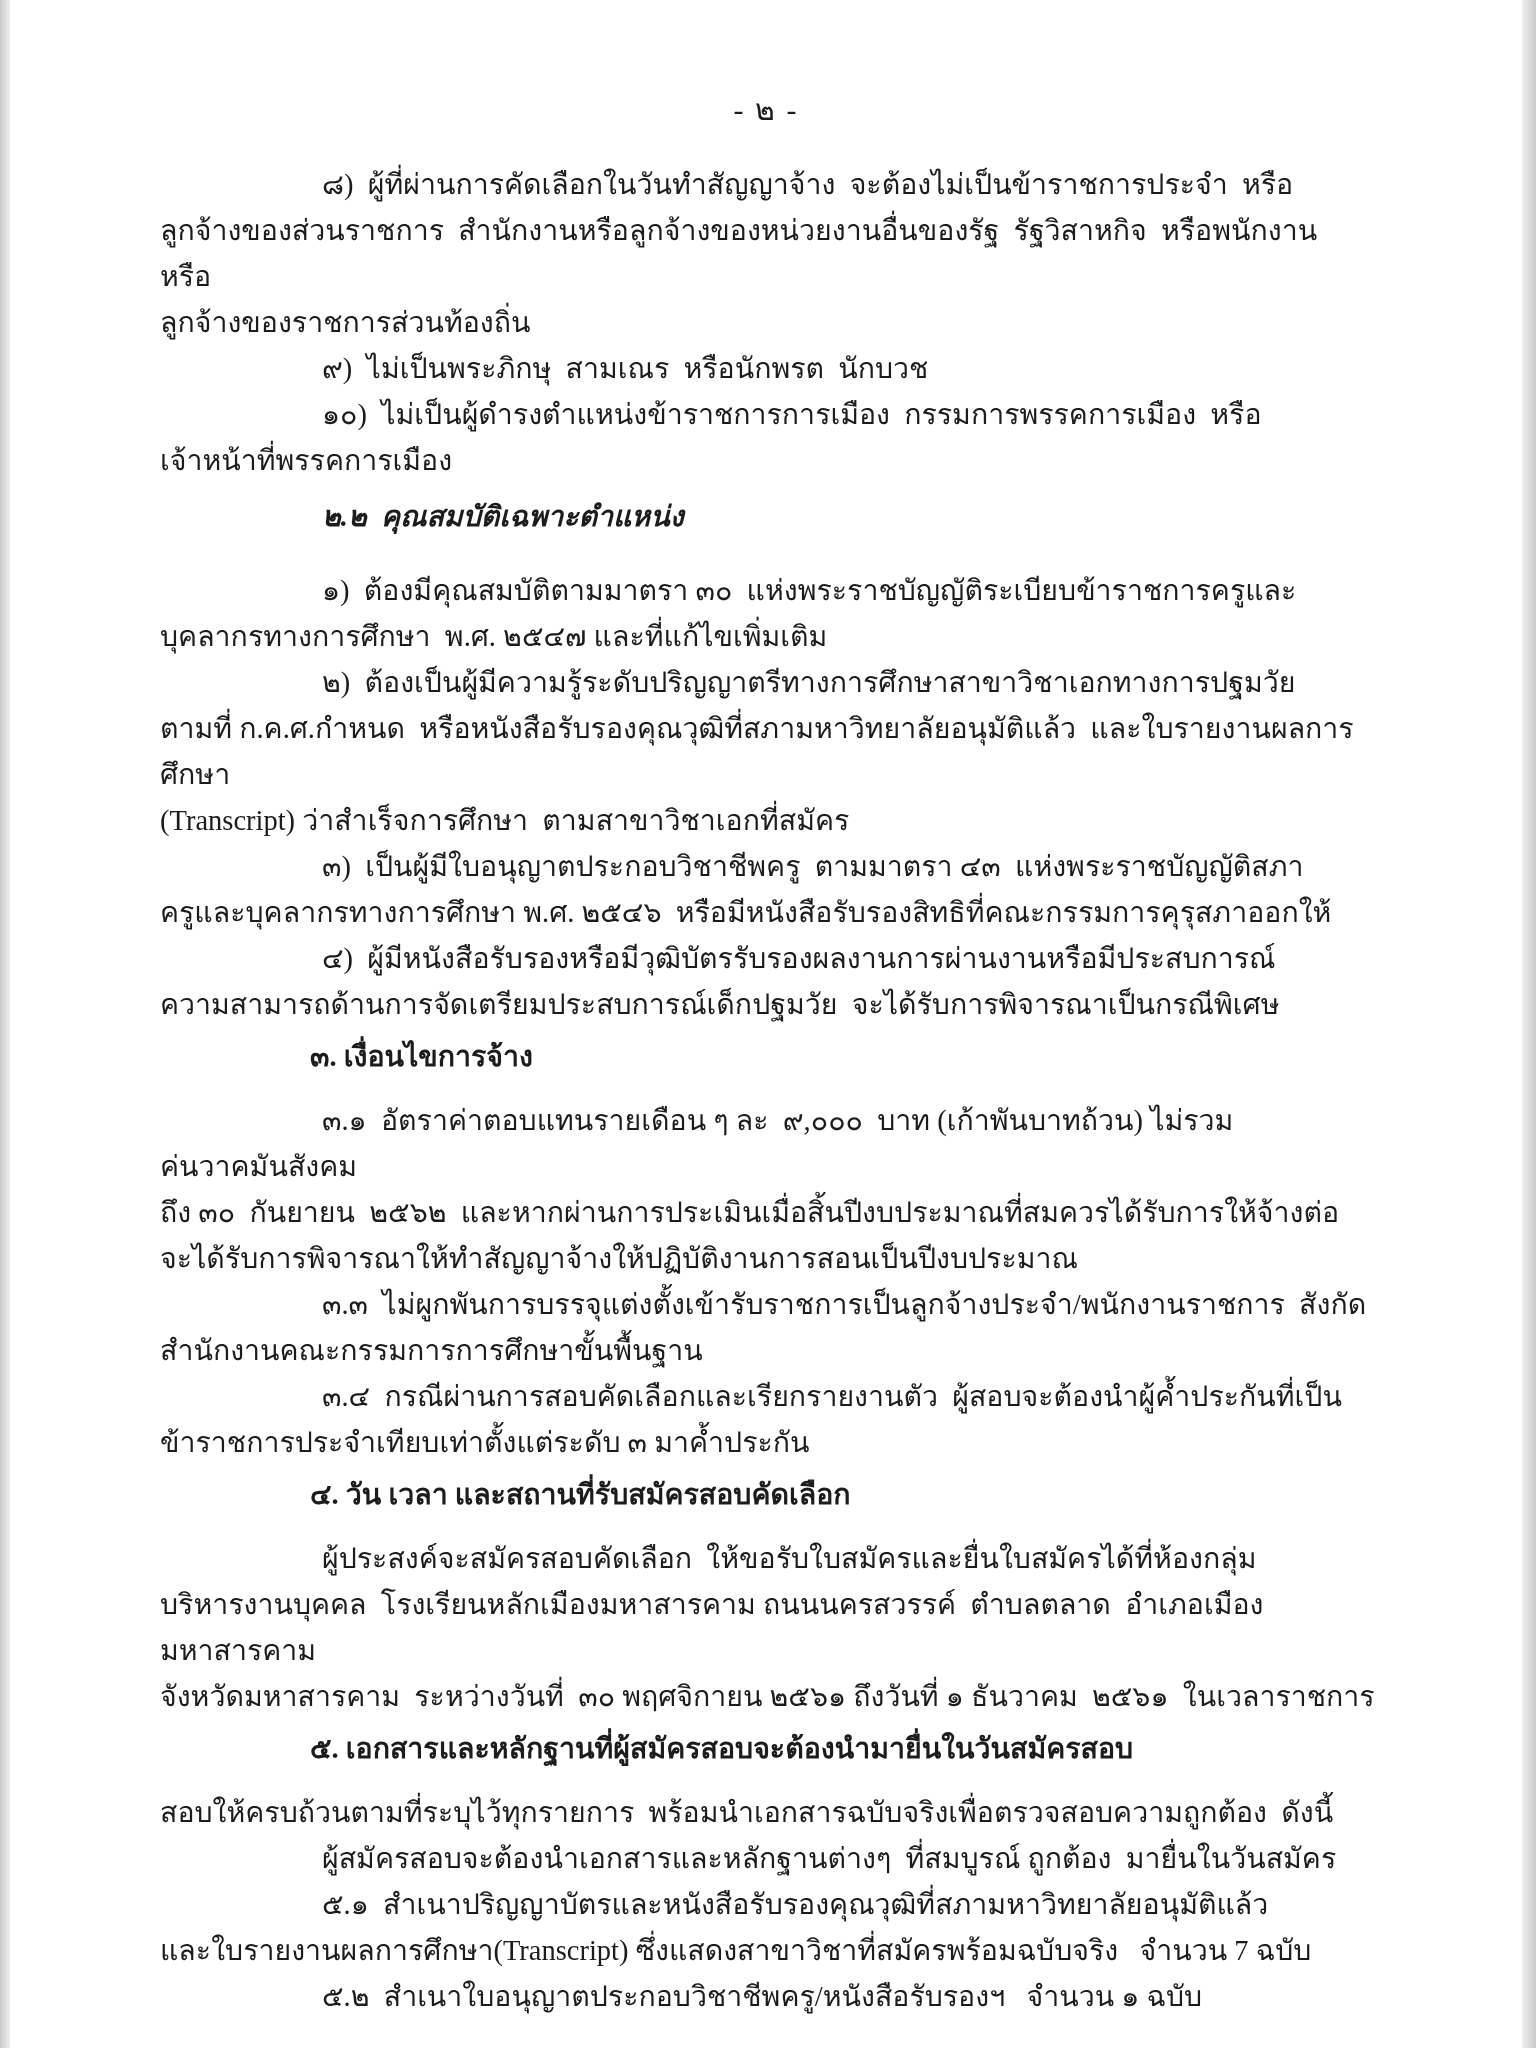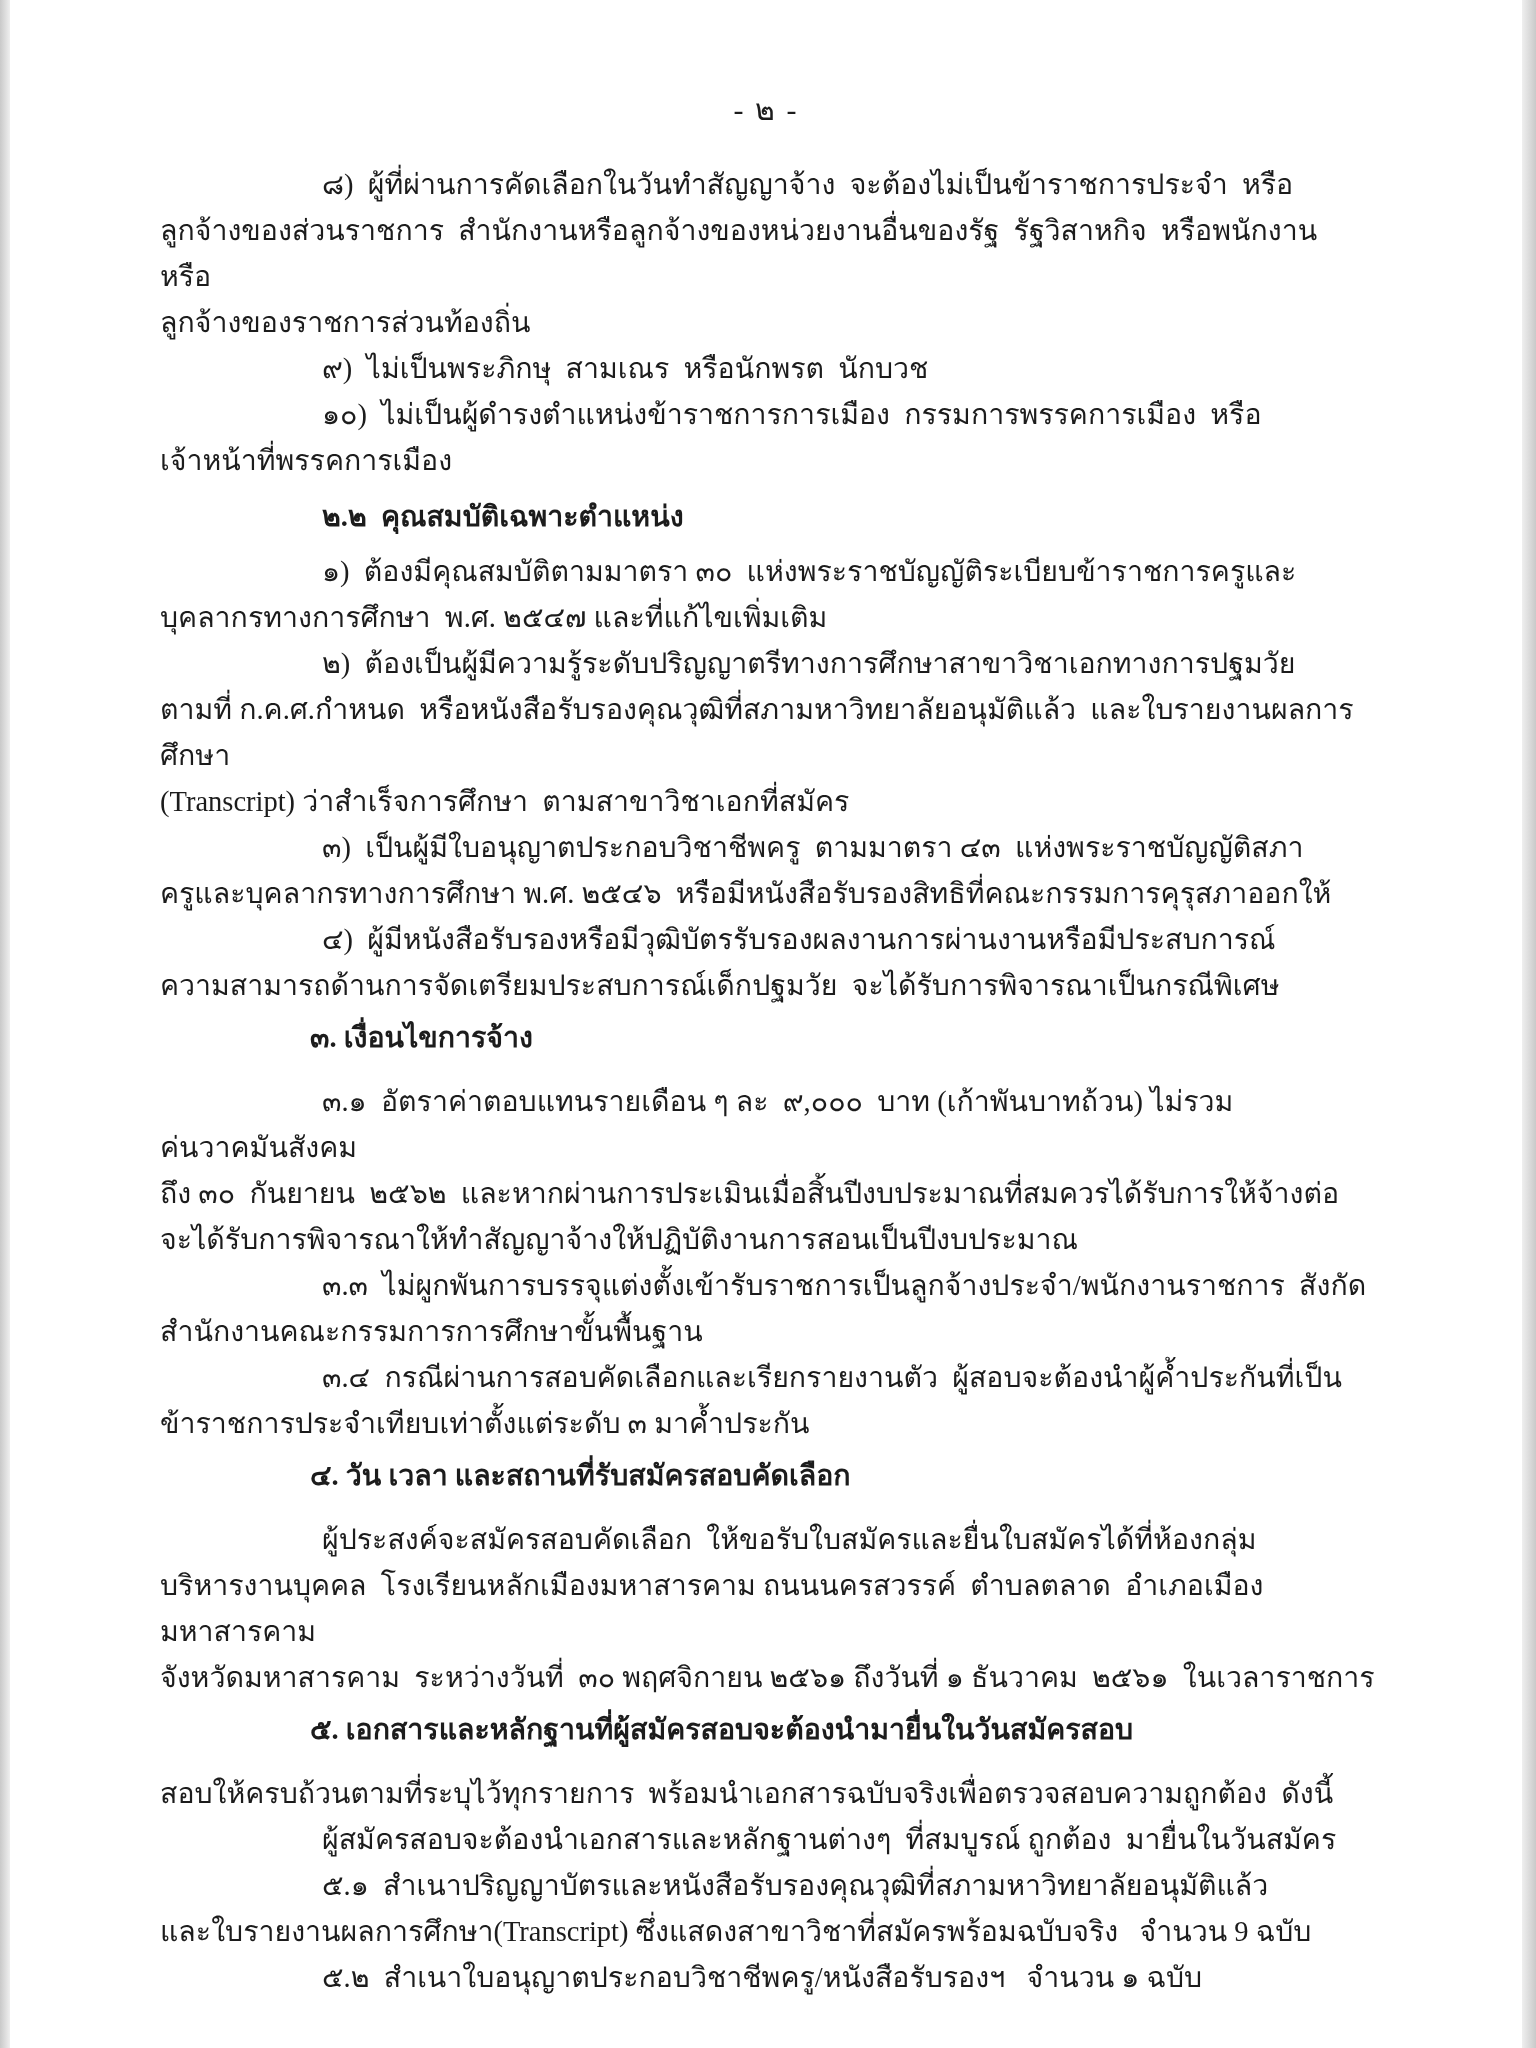--- a/index.html
+++ b/index.html
@@ -56,21 +56,22 @@
   .h1 {
     font-weight: bold;
     padding-left: 150px;
     margin-top: 6px;
     margin-bottom: 18px;
   }
   .h2 {
     font-weight: bold;
     padding-left: 162px;
     margin-top: 10px;
-    margin-bottom: 9px;
+    margin-bottom: 28px;
+    font-style: italic;
   }
 </style>
 </head>
 <body>
 
 <div class="page-edge-left"></div>
 <div class="page-edge-right"></div>
 
 <div class="page">
   <div class="page-number">- ๒ -</div>
@@ -102,16 +103,16 @@
     <div class="line first">๓.๔  กรณีผ่านการสอบคัดเลือกและเรียกรายงานตัว  ผู้สอบจะต้องนำผู้ค้ำประกันที่เป็น</div>
     <div class="line cont">ข้าราชการประจำเทียบเท่าตั้งแต่ระดับ ๓ มาค้ำประกัน</div>
     <div class="line h1">๔. วัน เวลา และสถานที่รับสมัครสอบคัดเลือก</div>
     <div class="line first">ผู้ประสงค์จะสมัครสอบคัดเลือก  ให้ขอรับใบสมัครและยื่นใบสมัครได้ที่ห้องกลุ่ม</div>
     <div class="line cont">บริหารงานบุคคล  โรงเรียนหลักเมืองมหาสารคาม ถนนนครสวรรค์  ตำบลตลาด  อำเภอเมืองมหาสารคาม</div>
     <div class="line cont">จังหวัดมหาสารคาม  ระหว่างวันที่  ๓๐ พฤศจิกายน ๒๕๖๑ ถึงวันที่ ๑ ธันวาคม  ๒๕๖๑  ในเวลาราชการ</div>
     <div class="line h1">๕. เอกสารและหลักฐานที่ผู้สมัครสอบจะต้องนำมายื่นในวันสมัครสอบ</div>
     <div class="line cont">สอบให้ครบถ้วนตามที่ระบุไว้ทุกรายการ  พร้อมนำเอกสารฉบับจริงเพื่อตรวจสอบความถูกต้อง  ดังนี้</div>
     <div class="line first">ผู้สมัครสอบจะต้องนำเอกสารและหลักฐานต่างๆ  ที่สมบูรณ์ ถูกต้อง  มายื่นในวันสมัคร</div>
     <div class="line first">๕.๑  สำเนาปริญญาบัตรและหนังสือรับรองคุณวุฒิที่สภามหาวิทยาลัยอนุมัติแล้ว</div>
-    <div class="line cont">และใบรายงานผลการศึกษา(Transcript) ซึ่งแสดงสาขาวิชาที่สมัครพร้อมฉบับจริง   จำนวน 9 ฉบับ</div>
+    <div class="line cont">และใบรายงานผลการศึกษา(Transcript) ซึ่งแสดงสาขาวิชาที่สมัครพร้อมฉบับจริง   จำนวน 7 ฉบับ</div>
     <div class="line first">๕.๒  สำเนาใบอนุญาตประกอบวิชาชีพครู/หนังสือรับรองฯ   จำนวน ๑ ฉบับ</div>
   </div>
 </div>
 
 </body></html>

